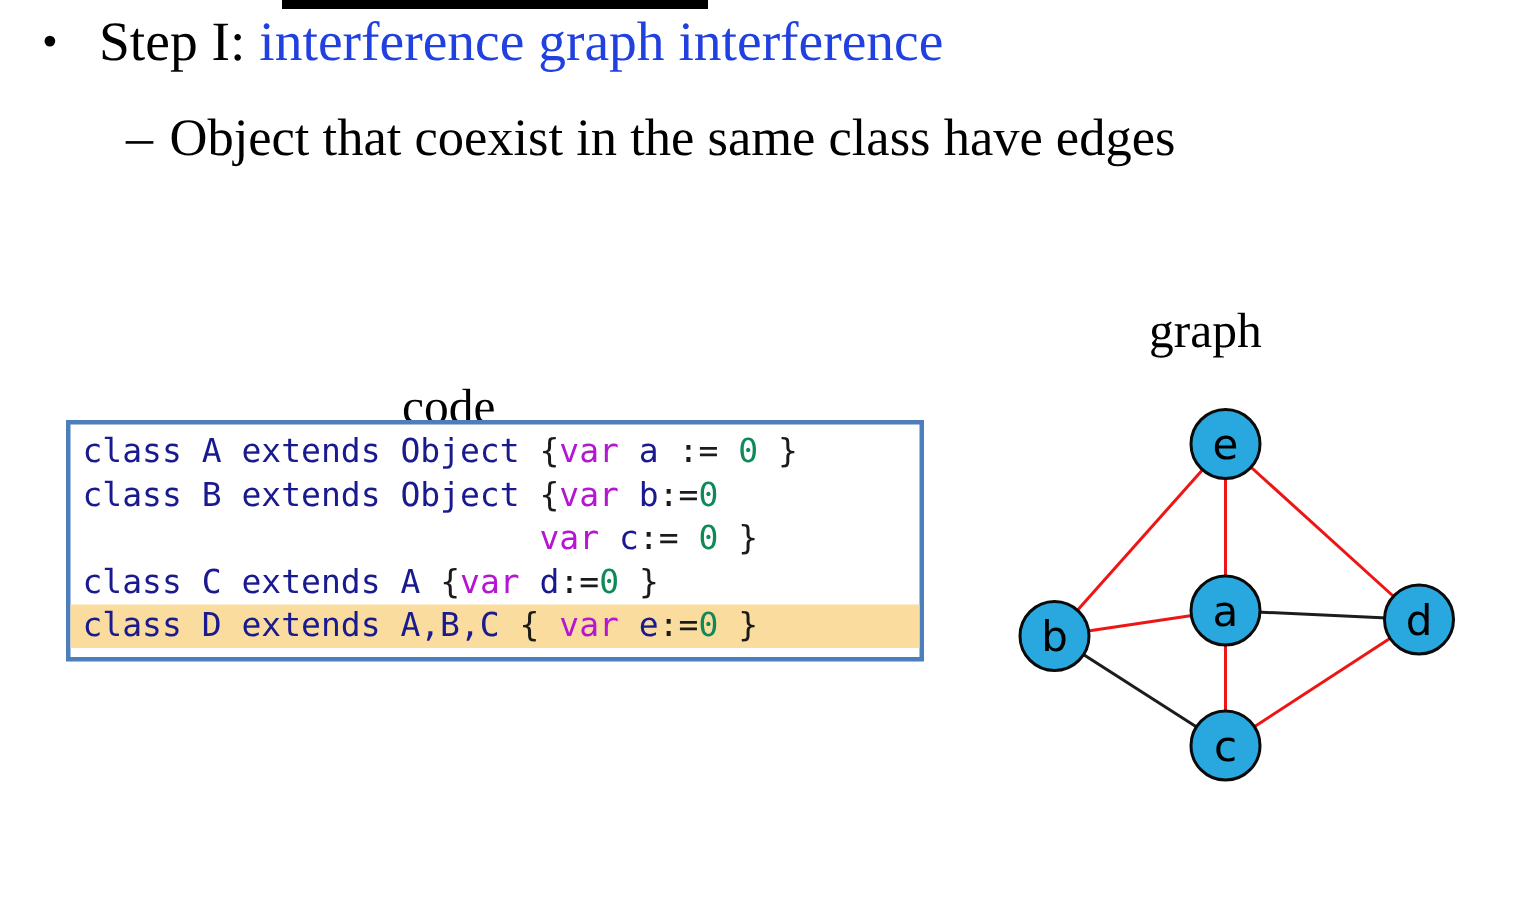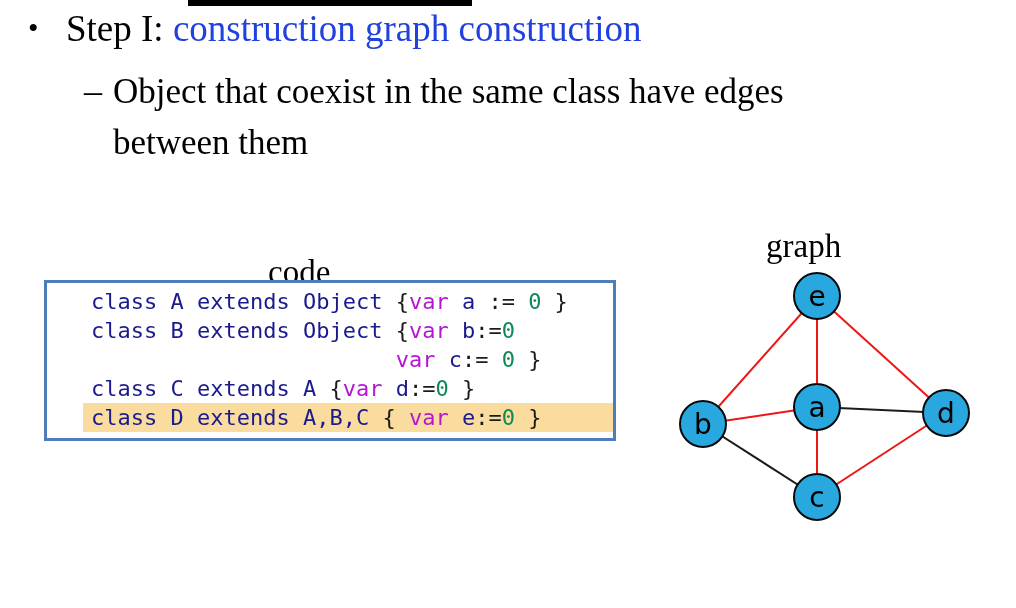--- a/index.html
+++ b/index.html
@@ -33,30 +33,29 @@
   .sub-dash {
     position: absolute; left: 84px; top: 66px;
     font-size: 36px; line-height: 50px;
   }
   .sub-text {
     position: absolute; left: 113px; top: 66px; width: 860px;
     font-size: 35px; line-height: 51px;
   }
   
   .label-code  { position: absolute; left: 268px; top: 216px; font-size: 33px; margin-top: 38px; }
-  .label-graph { position: absolute; left: 766px; top: 228px; font-size: 33px; }
+  .label-graph { position: absolute; left: 766px; top: 203px; font-size: 33px; }
   
   .codebox {
     position: absolute; left: 44px; top: 280px;
     width: 572px; height: 161px;
     box-sizing: border-box;
     border: 3px solid #4d7ebc;
     background: #ffffff;
     padding-top: 4px;
-    padding-left: 36px;
   }
   .code-line {
     font-family: "DejaVu Sans Mono", monospace;
     font-size: 22px;
     line-height: 29px;
     white-space: pre;
     padding-left: 8px;
   }
   
   .graph-svg { position: absolute; left: 650px; top: 255px; }
@@ -68,27 +67,26 @@
 </style>
 </head>
 <body>
 
 <div class="slide">
 
   <div class="top-bar"></div>
 
   <span class="bullet">•</span>
   <div class="title">
-    <span class="bold">Step I</span><span>: </span><span class="blue" id="title-blue" style="color: rgb(33, 64, 224);">construction graph construction</span>
+    <span class="bold">Step I</span><span>: </span><span class="blue" id="title-blue" style="color: rgb(33, 64, 224);">interference graph interference</span>
   </div>
 
   <span class="sub-dash">–</span>
   <div class="sub-text">
     <div>Object that coexist in the same class have edges</div>
-    <div>between them</div>
   </div>
 
   <div class="label-code">code</div>
   <div class="label-graph">graph</div>
 
   <div class="codebox" id="codebox" style="border-color: rgb(77, 126, 188);">
     <div id="code-lines">
         <div class="code-line"><span style="color: rgb(26, 26, 143);">class A extends Object </span><span style="color: rgb(26, 26, 26);">{</span><span style="color: rgb(181, 22, 210);">var</span><span style="color: rgb(26, 26, 26);"> </span><span style="color: rgb(26, 26, 143);">a</span><span style="color: rgb(26, 26, 26);"> := </span><span style="color: rgb(14, 138, 87);">0</span><span style="color: rgb(26, 26, 26);"> }</span></div>
         <div class="code-line"><span style="color: rgb(26, 26, 143);">class B extends Object </span><span style="color: rgb(26, 26, 26);">{</span><span style="color: rgb(181, 22, 210);">var</span><span style="color: rgb(26, 26, 26);"> </span><span style="color: rgb(26, 26, 143);">b</span><span style="color: rgb(26, 26, 26);">:=</span><span style="color: rgb(14, 138, 87);">0</span></div>
         <div class="code-line"><span style="color: rgb(26, 26, 26);">                       </span><span style="color: rgb(181, 22, 210);">var</span><span style="color: rgb(26, 26, 26);"> </span><span style="color: rgb(26, 26, 143);">c</span><span style="color: rgb(26, 26, 26);">:= </span><span style="color: rgb(14, 138, 87);">0</span><span style="color: rgb(26, 26, 26);"> }</span></div>

